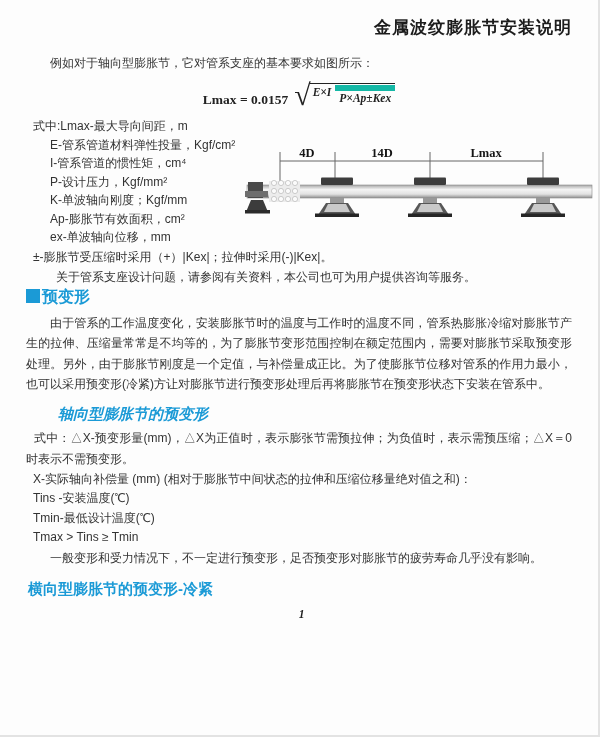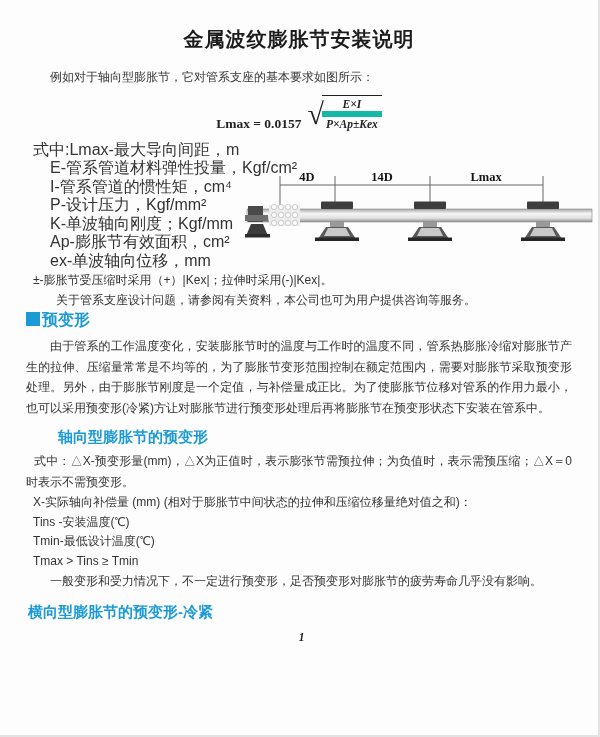--- a/index.html
+++ b/index.html
@@ -8,61 +8,61 @@
     font-family:"Liberation Sans", sans-serif;
     background:#fdfdfd;
     color:#333;
     overflow:hidden;
     border-right:2px solid #e3e3e3;
     border-bottom:2px solid #e3e3e3;
   }
   .page { padding:12px 26px 0 26px; position:relative; }
 
   h1.title {
-    font-size:20px; font-weight:bold; text-align:center; color:#1c1c1c;
-    letter-spacing:1px; margin:14px 0 14px 0;
+    font-size:17px; font-weight:bold; text-align:right; color:#1c1c1c;
+    letter-spacing:1px; margin:4px 0 14px 0;
   }
   .sq {
     display:inline-block; width:14px; height:14px; background:#1b9ad6;
     vertical-align:-1px; margin-right:2px;
   }
   .sec-head { font-size:16px; font-weight:bold; color:#1b9ad6; }
 
   p.body-par { font-size:12px; line-height:21px; text-align:justify; }
   .ind30 { text-indent:30px; }
   .ind2em { text-indent:2em; }
 
   .formula {
     font-family:"Liberation Serif", serif; font-weight:bold; color:#222;
     display:flex; justify-content:center; align-items:flex-end;
     font-size:13.5px; margin:7px 0 9px 0;
   }
-  .frac { display:inline-flex; flex-direction:column; text-align:center;
+  .frac { display:inline-flex; flex-direction:row; text-align:center;
           font-size:11.5px; line-height:1.25; vertical-align:middle; }
   .frac .fden { border-top:6px solid #14b8a6; }
   .frac .fnum, .frac .fden { padding:0 4px; font-style:italic; }
   .sqrt { display:inline-flex; align-items:center; margin-left:6px; }
   .sqrt .radical { font-size:30px; font-weight:normal; line-height:0.9; margin-right:-2px; }
   .sqrt .under { border-top:1.5px solid #222; padding-top:1px; }
   .paren { font-size:21px; font-weight:normal; line-height:1; margin:0 1px; }
   .fgap { margin:0 4px; }
 
   .vars-wrap { position:relative; min-height:128px; margin-top:2px; }
-  .var-line { font-size:16px; line-height:18.5px; margin-left:24px; white-space:nowrap; }
+  .var-line { font-size:12px; line-height:18.5px; margin-left:24px; white-space:nowrap; }
   .var-line.first { margin-left:7px; }
 
   .diagram-box { position:absolute; left:219px; top:28px; width:350px; height:88px; }
 
   .note-line { font-size:12px; line-height:20px; margin-left:7px; }
   .note-line.svc { text-indent:23px;font-family:Liberation Serif, serif; }
 
   .sec2-head { margin-bottom:5px; }
 
   .sub-head { font-size:15px; font-weight:bold; color:#1b9ad6; }
-  .sub-head.axial { margin:10px 0 4px 32px; }
+  .sub-head.axial { margin:10px 0 4px 32px;font-style:italic; }
   .sub-head.lateral { margin:12px 0 2px 2px; }
 
   .desc-par { font-size:12px; line-height:21px; text-indent:8px; text-align:justify; }
   .tvar-line { font-size:12px; line-height:19.5px; margin-left:7px; }
   .note-par { font-size:12px; line-height:20px; text-indent:2em; }
 
   svg text.dim-label { font-family:"Liberation Serif", serif; font-weight:bold;
                        font-size:12.5px; fill:#141414; }
 </style>
 </head>

